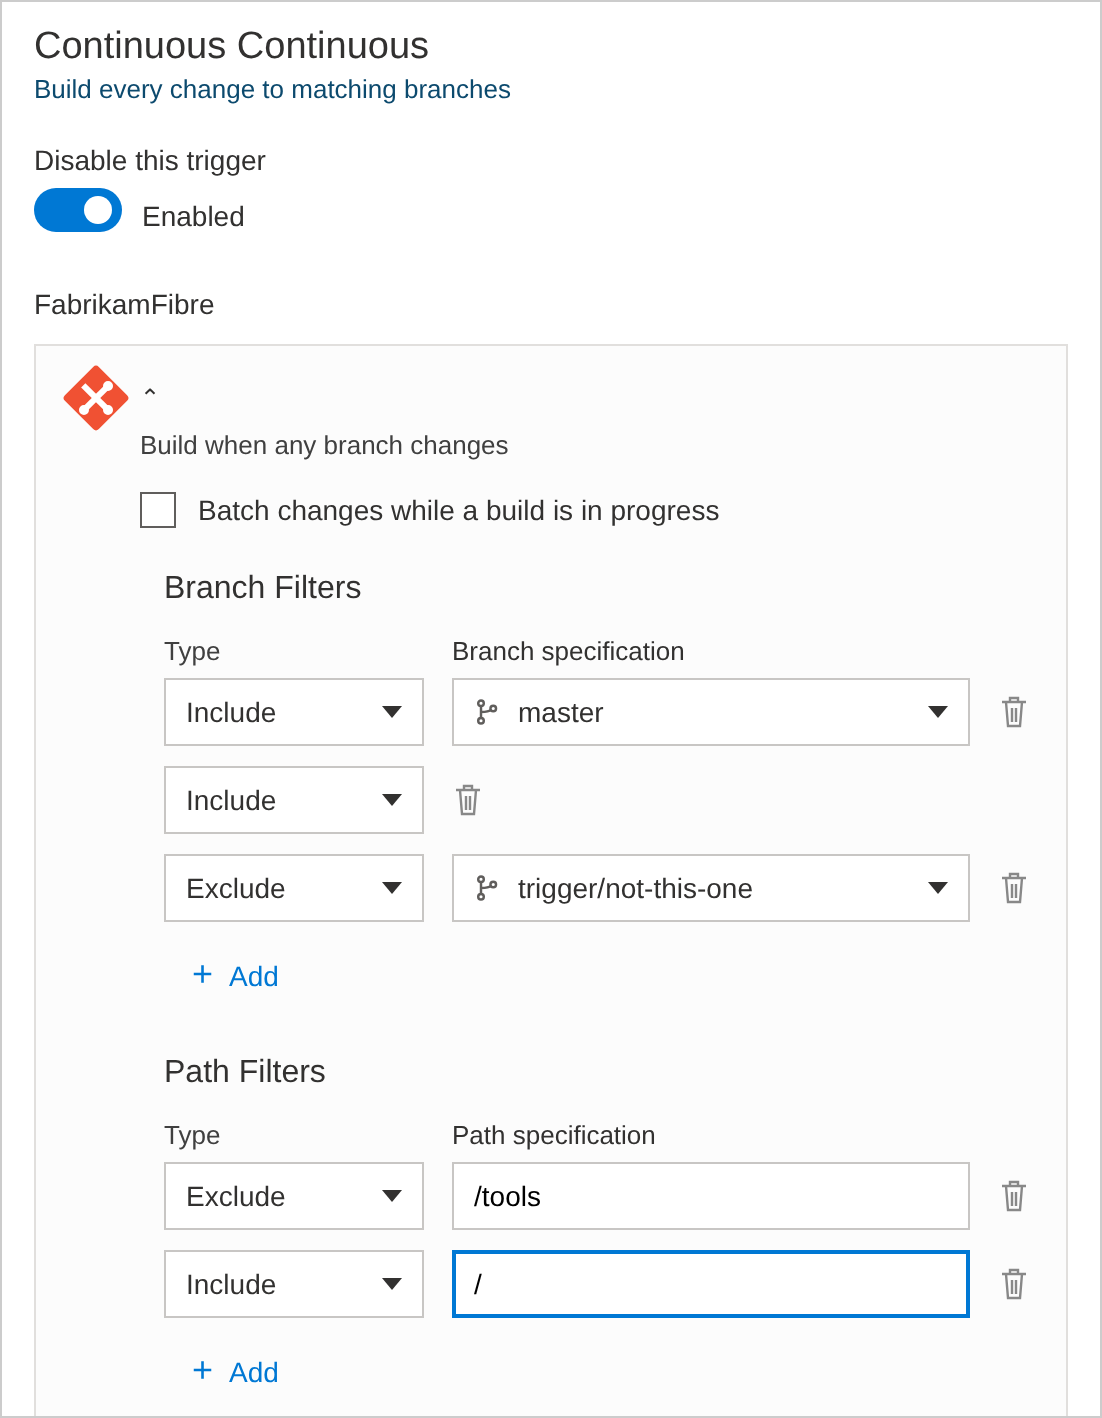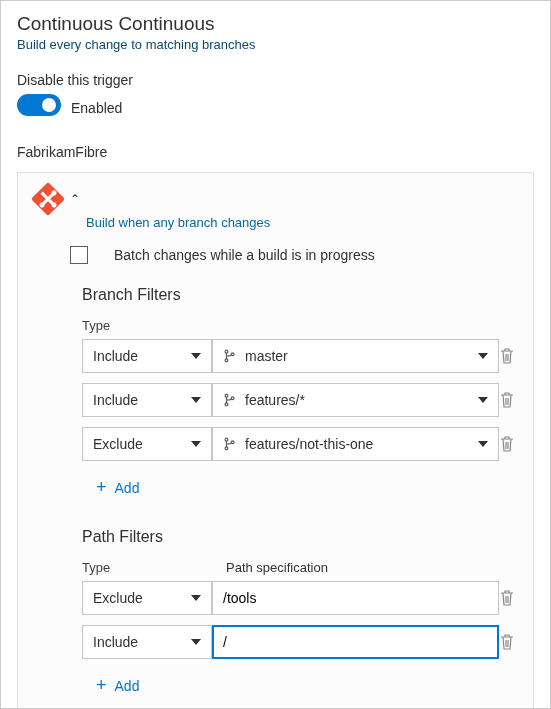--- a/index.html
+++ b/index.html
@@ -47,32 +47,32 @@
   }
   .git-dots { position: absolute; inset: 0; }
   .git-dots span {
     position: absolute; width: 5px; height: 5px; background: #fff; border-radius: 50%;
   }
   .git-dots span:nth-child(1){ top:1px; left:50%; transform:translateX(-50%);}
   .git-dots span:nth-child(2){ top:50%; right:1px; transform:translateY(-50%);}
   .git-dots span:nth-child(3){ bottom:1px; left:50%; transform:translateX(-50%);}
   .repo-name { font-size: 16px; font-weight: 400; }
   .chevron { font-size: 12px; }
-  .repo-sub { font-size: 13px; color: #0369a1; margin-left: 50px; margin-bottom: 16px; }
-  .batch-row { display: flex; align-items: center; gap: 26px; margin-left: 34px; margin-bottom: 22px; }
+  .repo-sub { font-size: 13px; color: #404040; margin-left: 34px; margin-bottom: 16px; }
+  .batch-row { display: flex; align-items: center; gap: 11px; margin-left: 34px; margin-bottom: 22px; }
   .checkbox {
     width: 18px; height: 18px; border: 1px solid #605e5c; background: #fff;
   }
   .group { margin-left: 46px; margin-bottom: 30px; }
   .group-title { font-size: 16px; font-weight: 400; margin-bottom: 14px; }
   .cols { display: flex; gap: 14px; margin-bottom: 6px; }
   .col-type { width: 130px; font-size: 13px; color: #404040; }
   .col-spec { flex: 1; font-size: 13px; color: #323130; }
   .col-del { width: 20px; }
-  .row { display: flex; align-items: center; margin-bottom: 10px; }
+  .row { display: flex; gap: 14px; align-items: center; margin-bottom: 10px; }
   .select, .branch-input, .path-input {
     height: 34px; border: 1px solid #c8c6c4; background: #fff;
     display: flex; align-items: center; padding: 0 10px; font-size: 14px;
   }
   .select { width: 130px; justify-content: space-between; cursor: pointer; }
   .branch-input { flex: 1; justify-content: space-between; cursor: pointer; gap: 8px; }
   .branch-left { display: flex; align-items: center; gap: 8px; }
   .path-input { flex: 1; }
   .path-input.focused { border-color: #0078d4; box-shadow: 0 0 0 1px #0078d4 inset; }
   .path-input input {
@@ -124,20 +124,21 @@
 
   <div class="batch-row">
     <div class="checkbox"></div>
     <div>Batch changes while a build is in progress</div>
   </div>
 
   <div class="group">
     <div class="group-title">Branch Filters</div>
     <div class="cols">
       <div class="col-type">Type</div>
+      <div class="col-spec">Branch specification</div>
       <div class="col-del"></div>
     </div>
 
     <div class="row">
       <div class="select">
         <span>Include</span>
         <span class="caret"></span>
       </div>
       <div class="branch-input">
         <span class="branch-left">
@@ -158,57 +159,43 @@
             <path d="M2 4h12M6 4V2h4v2M4 4l1 12h6l1-12M7 7v7M9 7v7"></path>
           </svg>
       </div>
     </div>
 
     <div class="row">
       <div class="select">
         <span>Include</span>
         <span class="caret"></span>
       </div>
+      <div class="trash">
+        <svg viewBox="0 0 16 18" fill="none" stroke="currentColor" stroke-width="1.2">
+            <path d="M2 4h12M6 4V2h4v2M4 4l1 12h6l1-12M7 7v7M9 7v7"></path>
+          </svg>
+      </div>
+    </div>
+
+    <div class="row">
+      <div class="select">
+        <span>Exclude</span>
+        <span class="caret"></span>
+      </div>
       <div class="branch-input">
         <span class="branch-left">
           <span class="branch-glyph">
             <svg viewBox="0 0 16 16" fill="none" stroke="currentColor" stroke-width="1.4">
                 <circle cx="4" cy="3" r="1.6"></circle>
                 <circle cx="4" cy="13" r="1.6"></circle>
                 <circle cx="11" cy="6" r="1.6"></circle>
                 <path d="M4 4.6v6.8M4 8c3 0 5-.5 5.7-1.2"></path>
               </svg>
           </span>
-          <span>features/*</span>
-        </span>
-        <span class="caret"></span>
-      </div>
-      <div class="trash">
-        <svg viewBox="0 0 16 18" fill="none" stroke="currentColor" stroke-width="1.2">
-            <path d="M2 4h12M6 4V2h4v2M4 4l1 12h6l1-12M7 7v7M9 7v7"></path>
-          </svg>
-      </div>
-    </div>
-
-    <div class="row">
-      <div class="select">
-        <span>Exclude</span>
-        <span class="caret"></span>
-      </div>
-      <div class="branch-input">
-        <span class="branch-left">
-          <span class="branch-glyph">
-            <svg viewBox="0 0 16 16" fill="none" stroke="currentColor" stroke-width="1.4">
-                <circle cx="4" cy="3" r="1.6"></circle>
-                <circle cx="4" cy="13" r="1.6"></circle>
-                <circle cx="11" cy="6" r="1.6"></circle>
-                <path d="M4 4.6v6.8M4 8c3 0 5-.5 5.7-1.2"></path>
-              </svg>
-          </span>
-          <span>features/not-this-one</span>
+          <span>trigger/not-this-one</span>
         </span>
         <span class="caret"></span>
       </div>
       <div class="trash">
         <svg viewBox="0 0 16 18" fill="none" stroke="currentColor" stroke-width="1.2">
             <path d="M2 4h12M6 4V2h4v2M4 4l1 12h6l1-12M7 7v7M9 7v7"></path>
           </svg>
       </div>
     </div>
 

